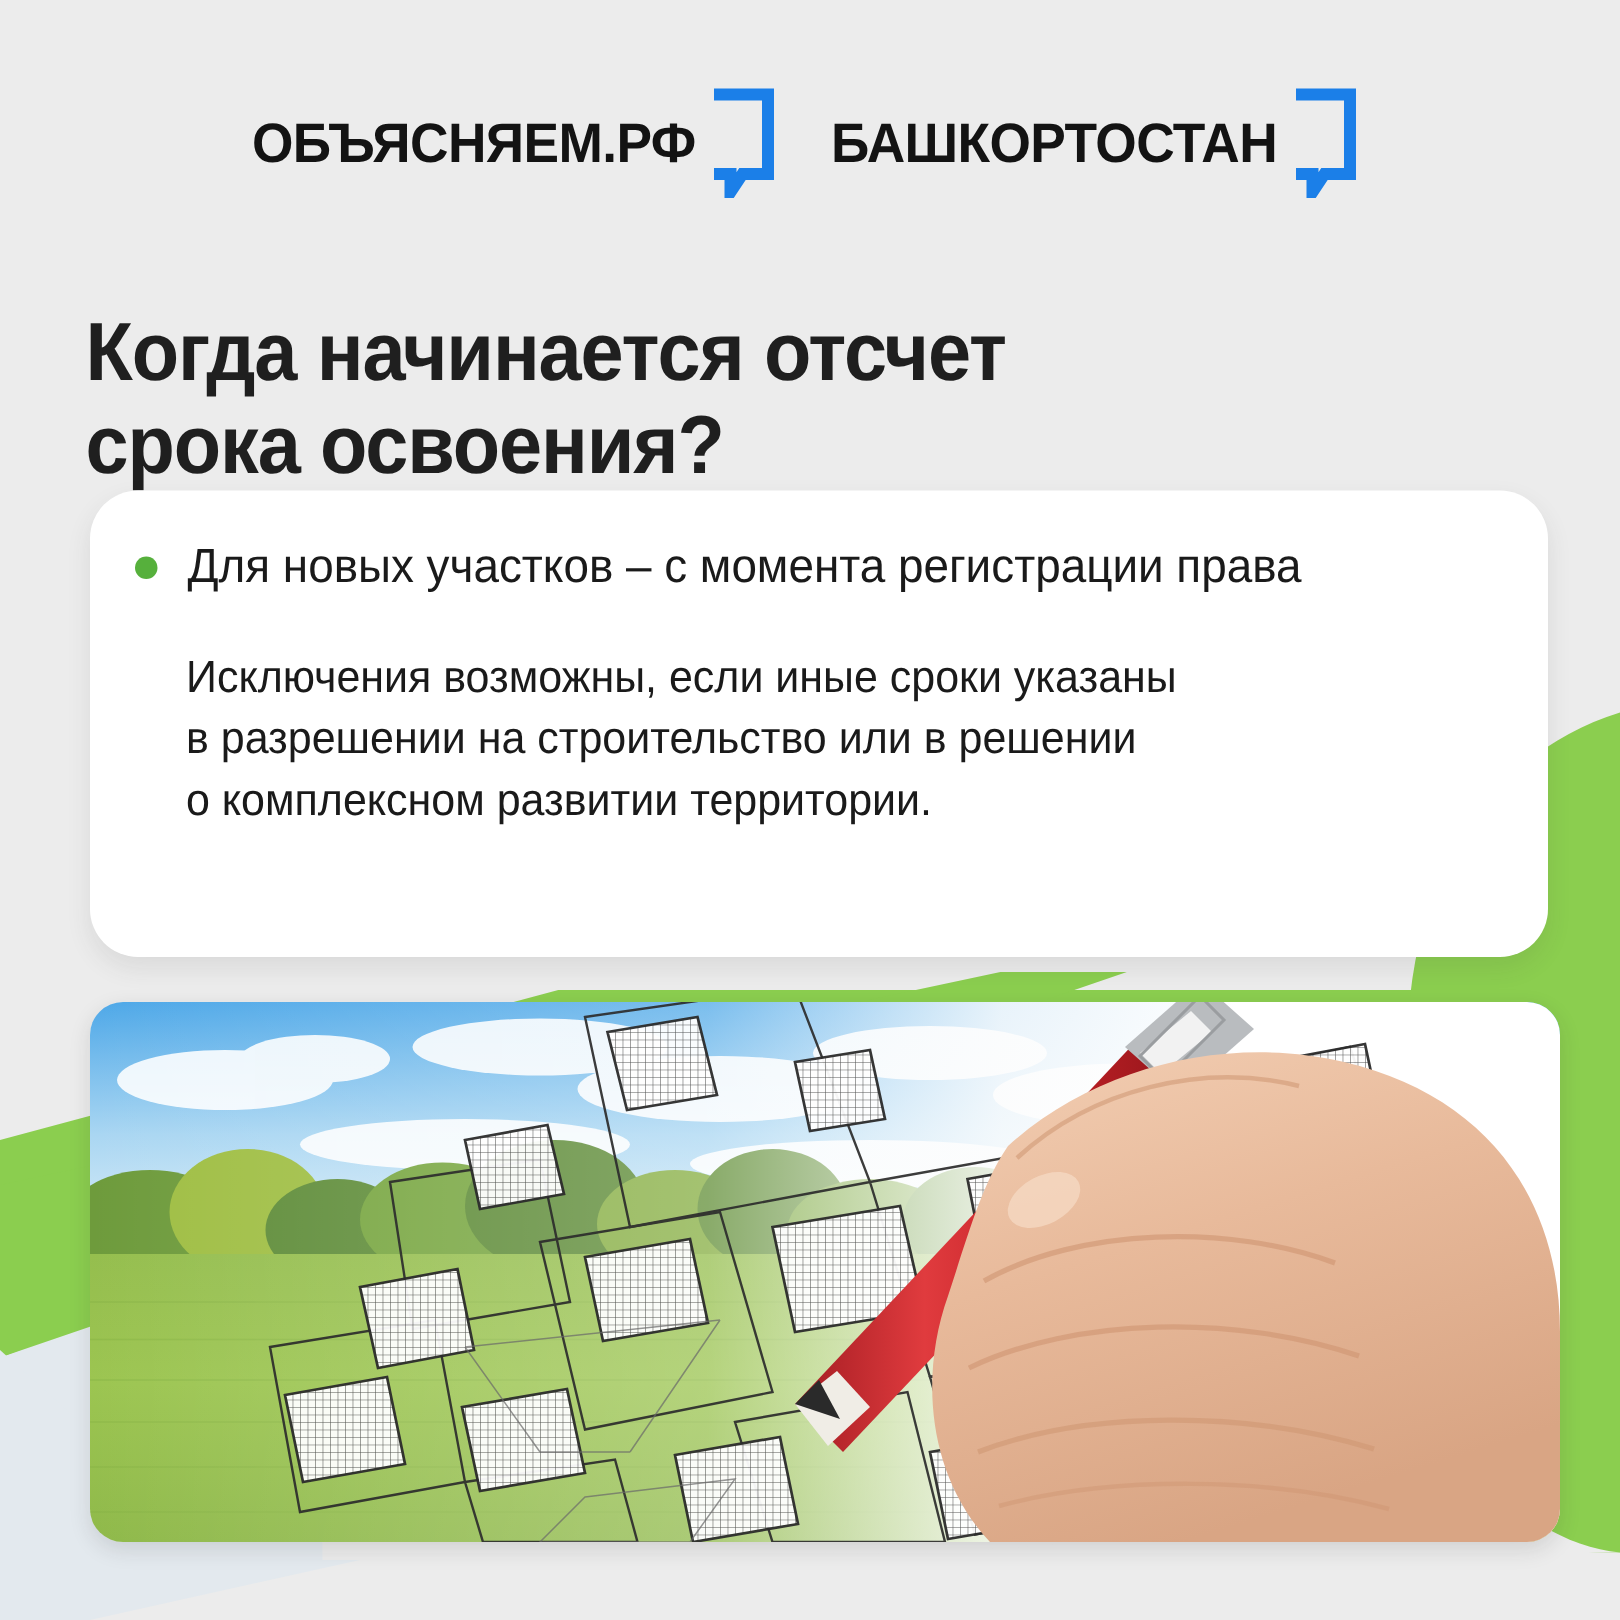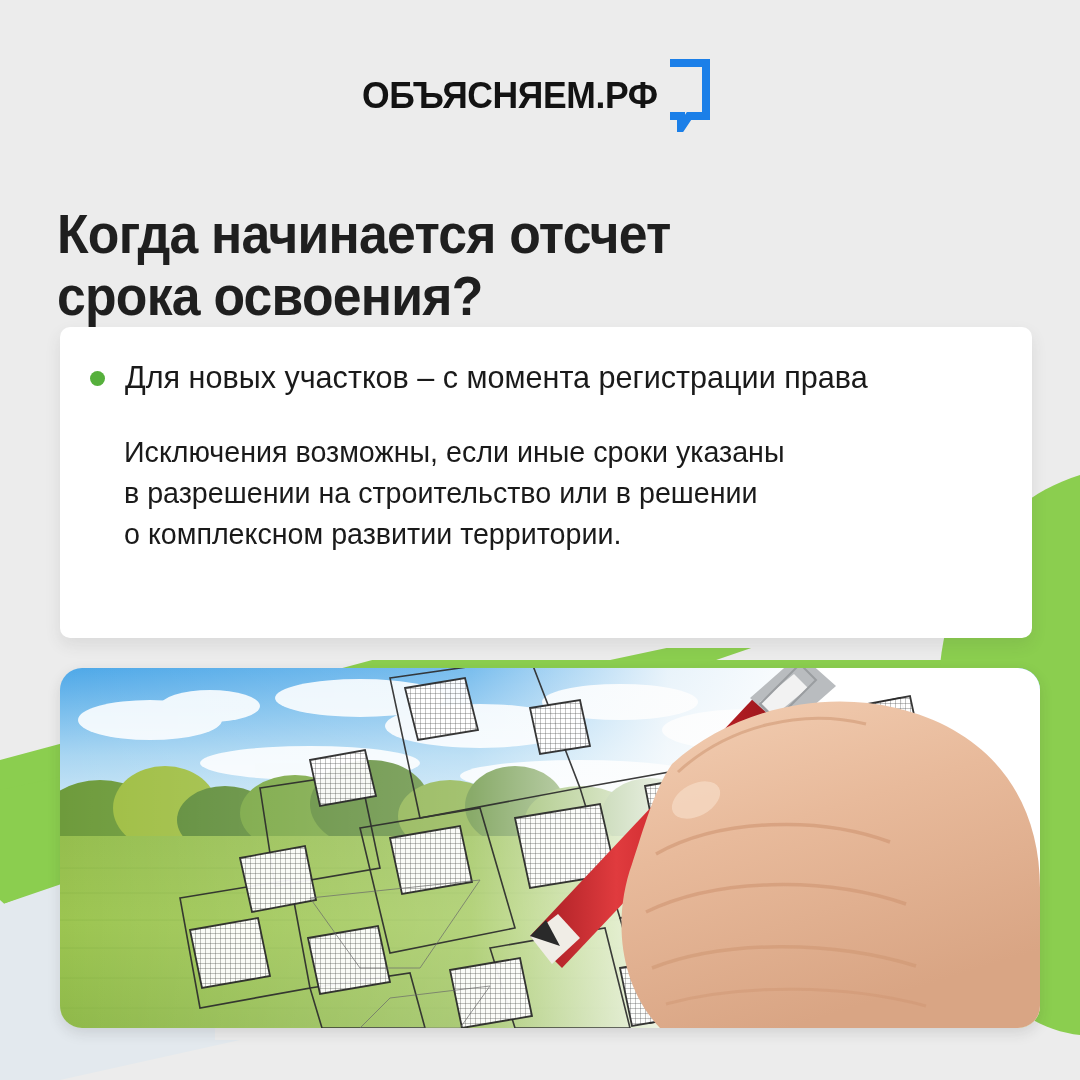--- a/index.html
+++ b/index.html
@@ -83,21 +83,21 @@
   .title .ln { display: block; }
 
   
   .card {
     position: absolute;
     left: 60px;
     top: 327px;
     width: 972px;
     height: 311px;
     background: #FFFFFF;
-    border-radius: 10px;
+    border-radius: 32px;
     box-shadow: 0 7px 16px rgba(60,60,60,0.10);
     box-sizing: border-box;
     padding: 30px 44px 0 30px;
   }
   .bullet-list { margin: 0; padding: 0; list-style: none; }
   .bullet-item {
     display: flex;
     align-items: flex-start;
     gap: 20px;
     margin-bottom: 34px;
@@ -171,20 +171,28 @@
 
       <path d="M0 900 L200 1080 L0 1080 Z" fill="#E3E9EE"></path>
       <path d="M0 1040 L1080 1040 L1080 1080 L0 1080 Z" fill="#ECECEC"></path>
       <path d="M0 1040 L240 1040 L60 1080 L0 1080 Z" fill="#E3E9EE"></path>
     </svg>
   </div>
 
   <div class="logo-row">
     <div class="logo-unit">
       <span class="logo-text">ОБЪЯСНЯЕМ.РФ</span>
+      <span class="bubble-bracket">
+        <svg viewBox="0 0 46 74" width="46" height="74">
+          <path d="M4 5 H40 V58 H23 L15 70 L15 58 H4" fill="none" stroke="#1B7FE8" stroke-width="8" stroke-linejoin="miter" stroke-linecap="butt"></path>
+        </svg>
+      </span>
+    </div>
+    <div class="logo-unit">
+      <span class="logo-text">БАШКОРТОСТАН</span>
       <span class="bubble-bracket">
         <svg viewBox="0 0 46 74" width="46" height="74">
           <path d="M4 5 H40 V58 H23 L15 70 L15 58 H4" fill="none" stroke="#1B7FE8" stroke-width="8" stroke-linejoin="miter" stroke-linecap="butt"></path>
         </svg>
       </span>
     </div>
   </div>
 
   <h1 class="title">
     <span class="ln">Когда начинается отсчет</span>

